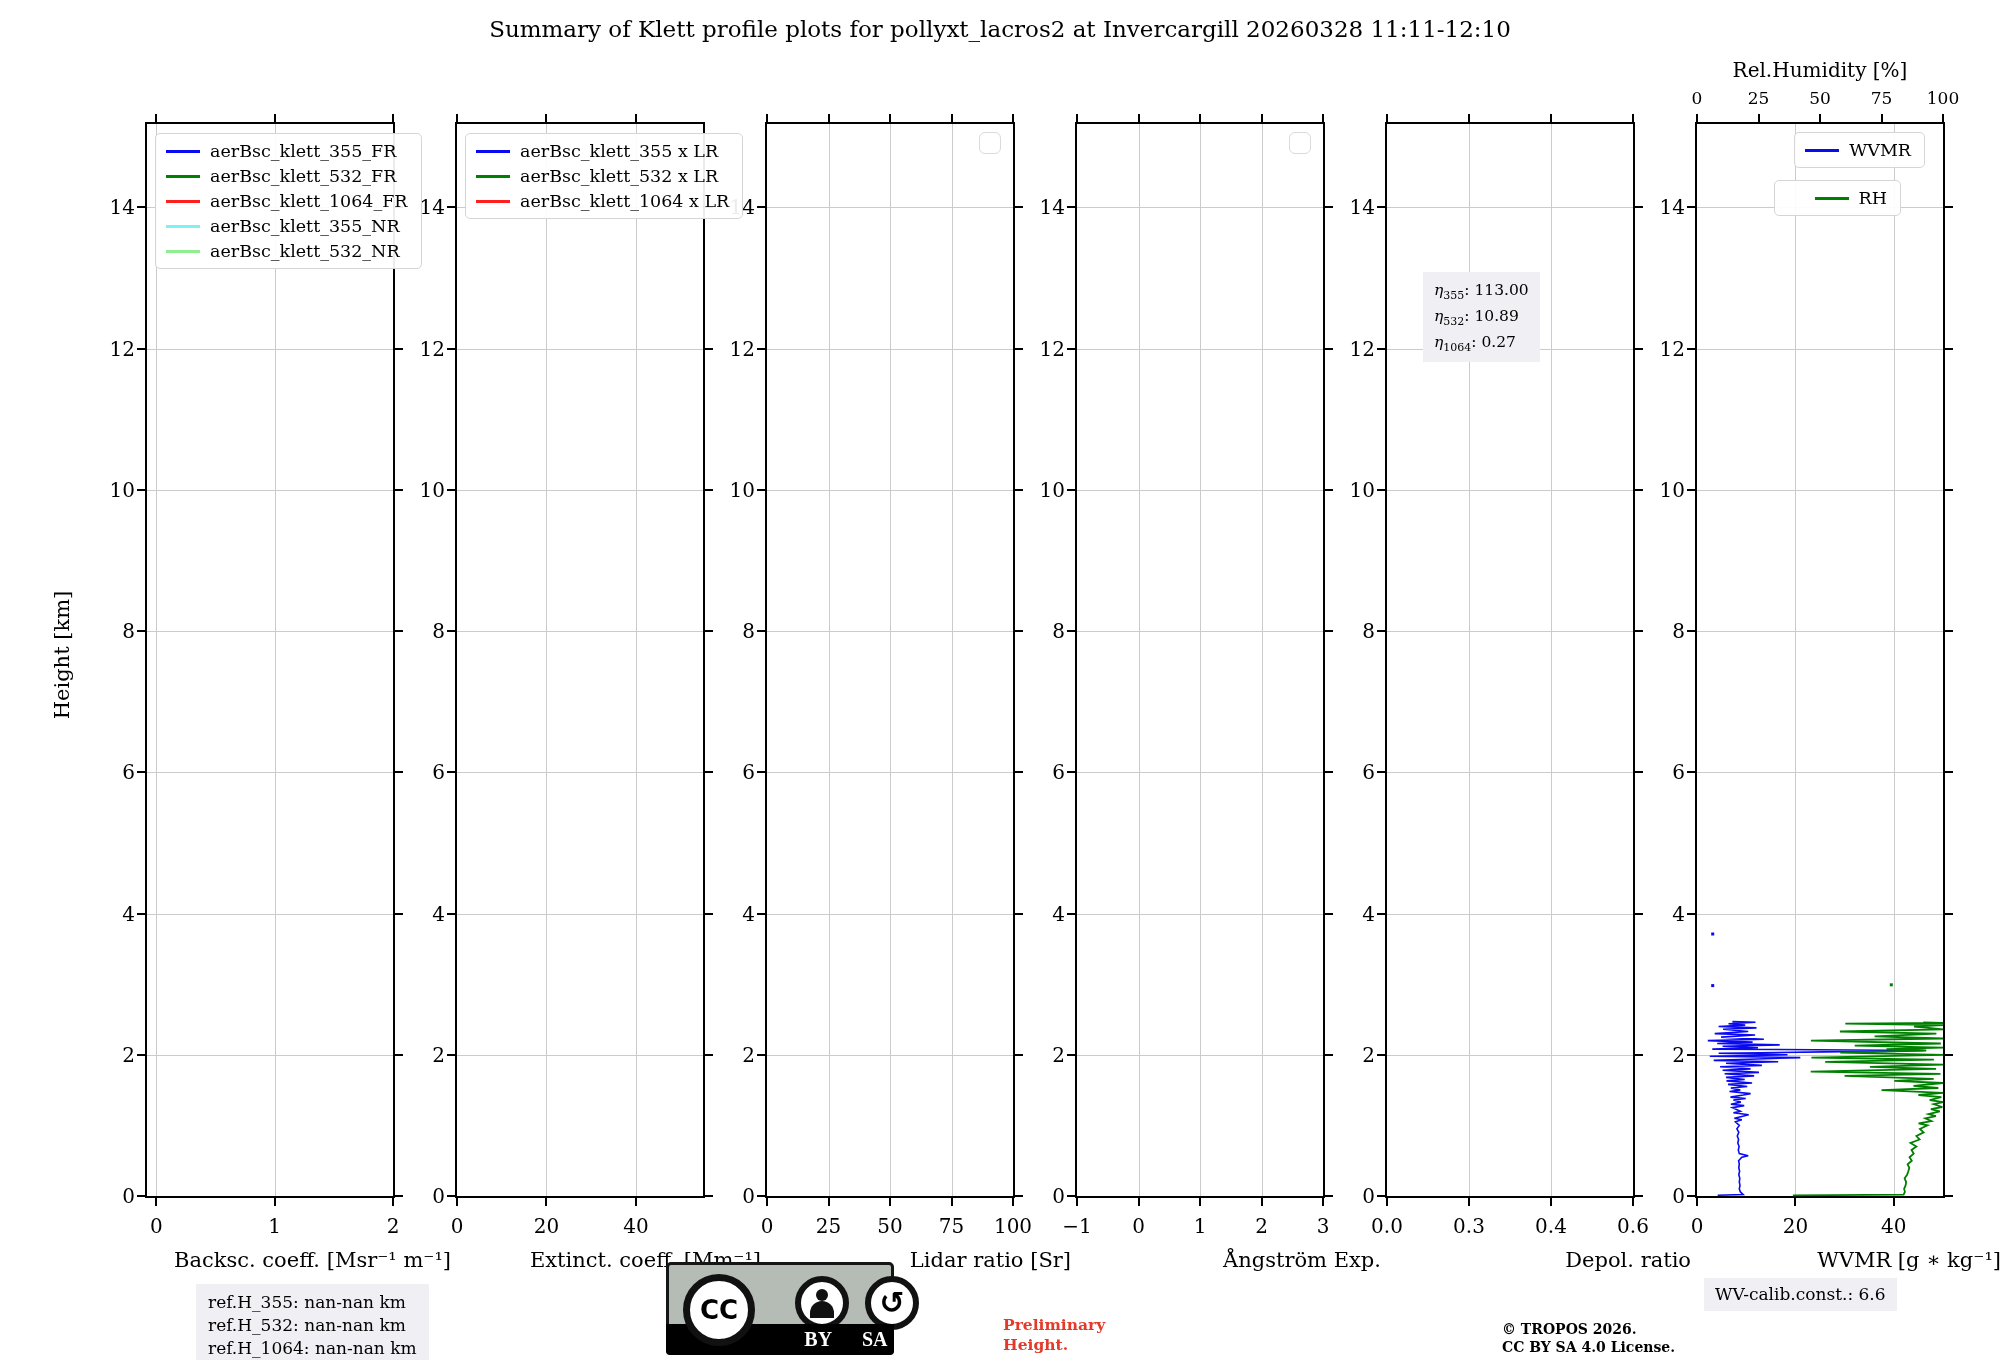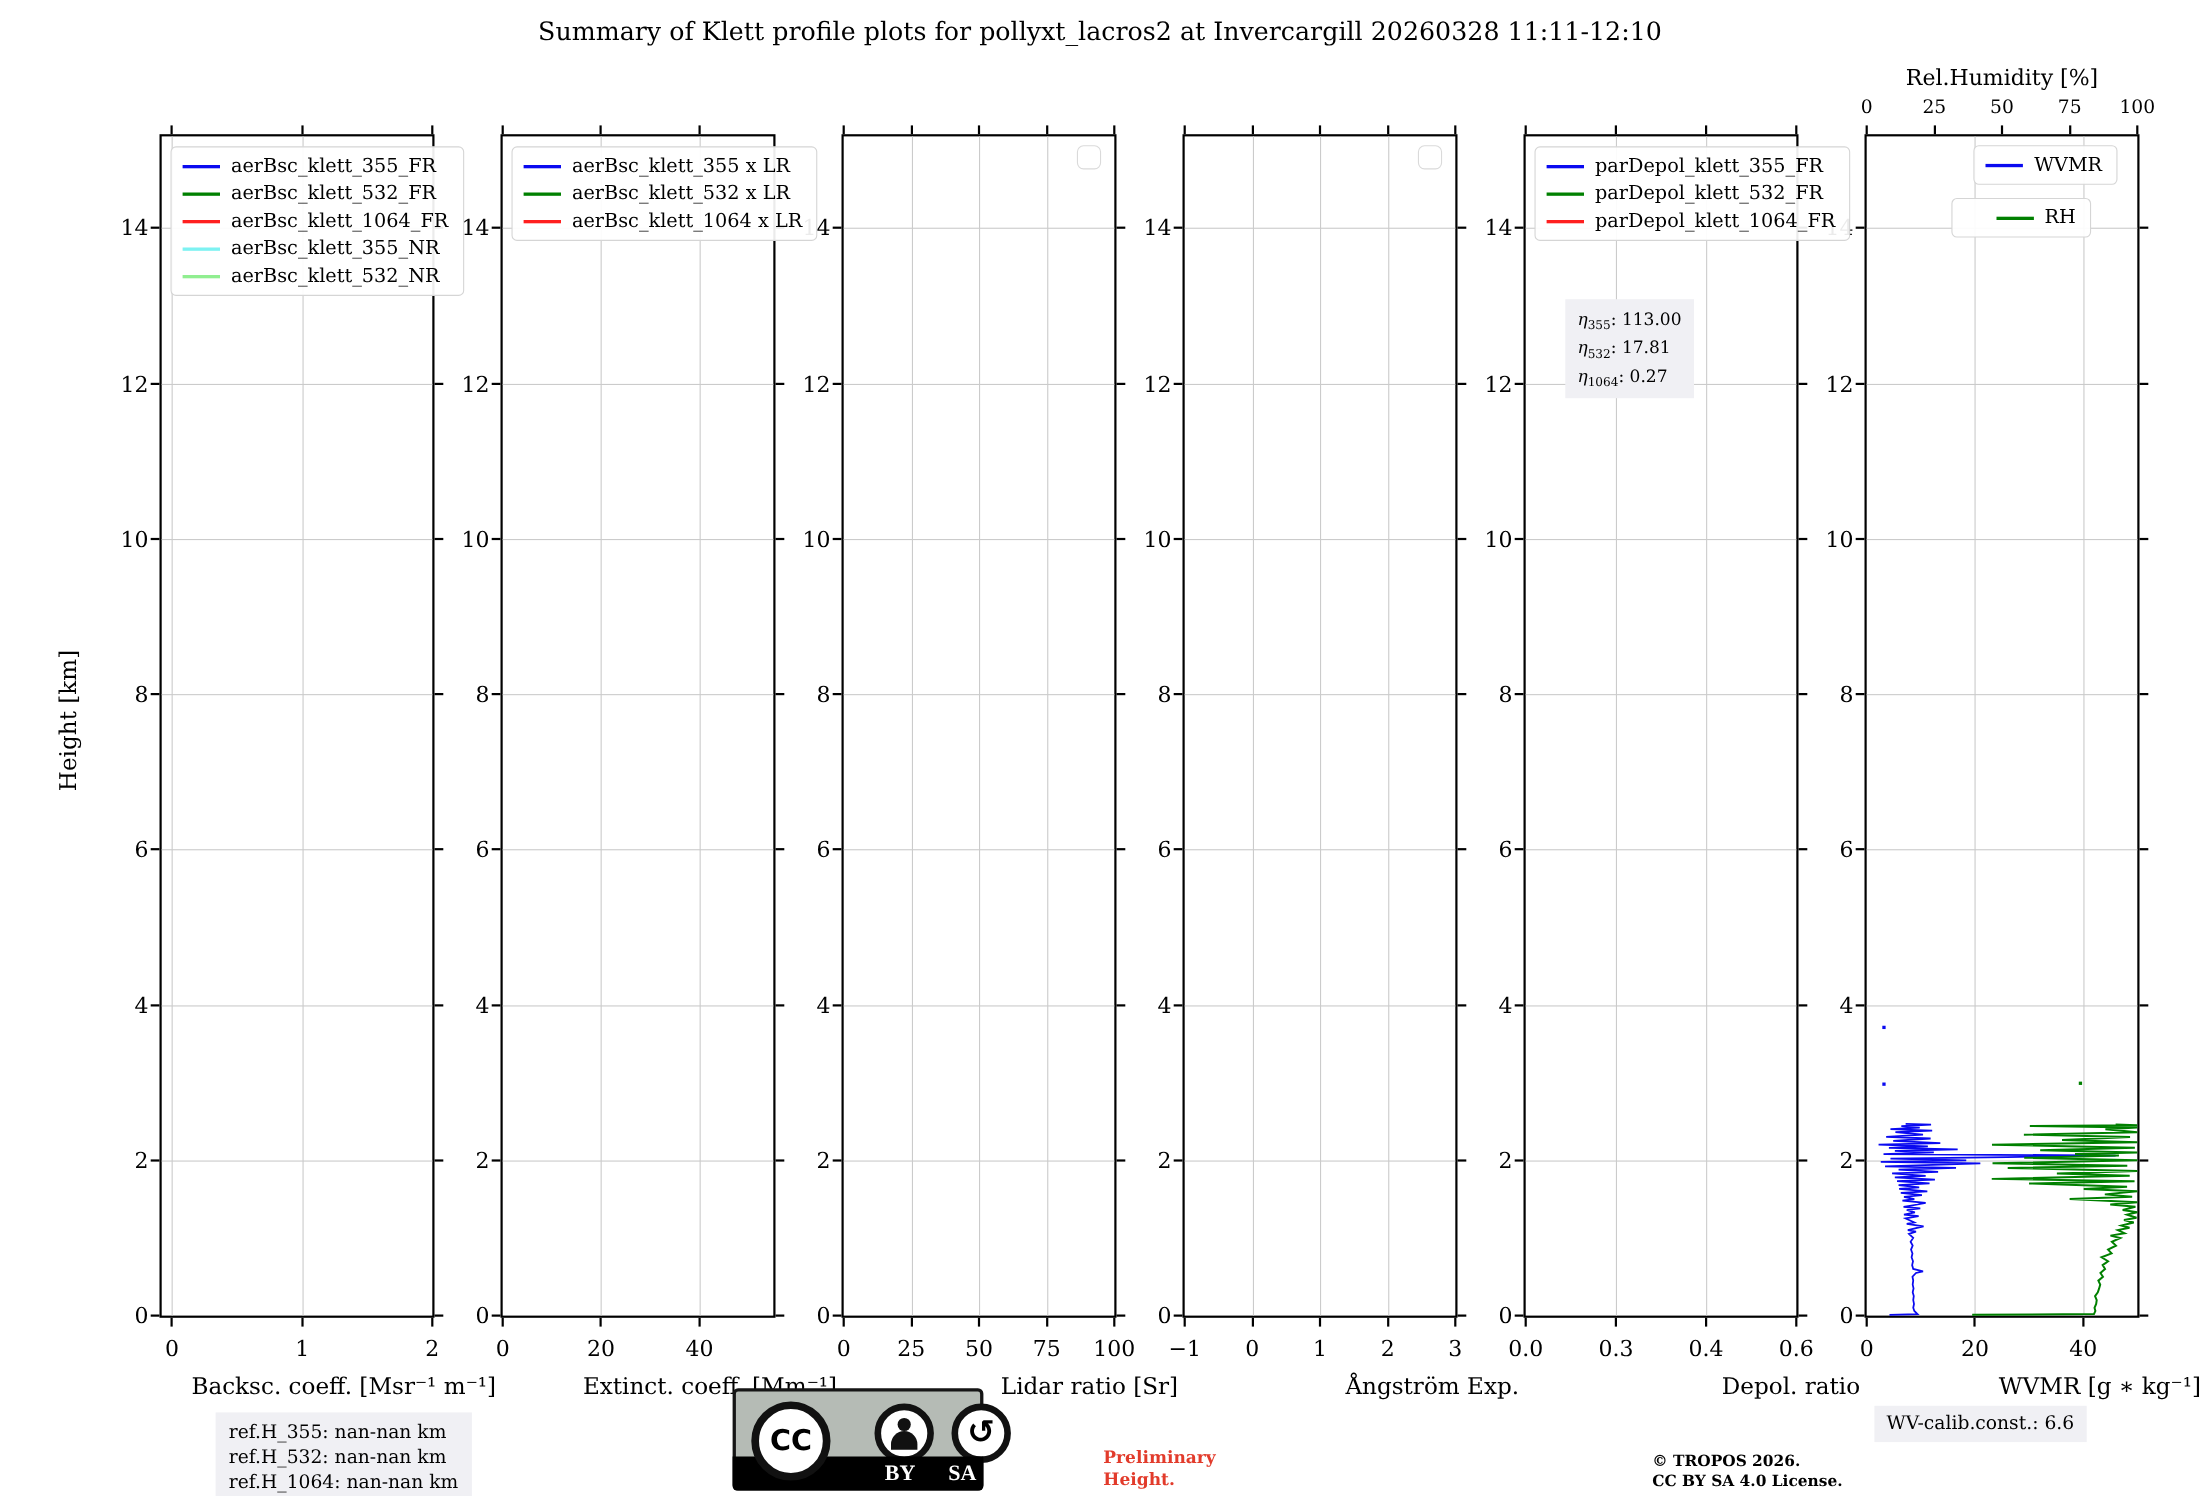--- a/index.html
+++ b/index.html
@@ -331,37 +331,23 @@
     <div class="tick tick-bottom" style="left: 82px;"></div>
     <div class="tick tick-top" style="left: 82px;"></div>
     <div class="xtl" style="left: 82px;">0.3</div>
     <div class="gridline-v" style="left: 164px;"></div>
     <div class="tick tick-bottom" style="left: 164px;"></div>
     <div class="tick tick-top" style="left: 164px;"></div>
     <div class="xtl" style="left: 164px;">0.4</div>
     <div class="tick tick-bottom" style="left: 246px;"></div>
     <div class="tick tick-top" style="left: 246px;"></div>
     <div class="xtl" style="left: 246px;">0.6</div>
-    <div class="legend" style="left: 8px; top: 9px;">
-      <div class="lg-row">
-        <div class="lg-line" style="border-top-color: rgb(10, 10, 240);"></div>
-        <div class="lg-label">parDepol_klett_355_FR</div>
-      </div>
-      <div class="lg-row">
-        <div class="lg-line" style="border-top-color: rgb(0, 128, 0);"></div>
-        <div class="lg-label">parDepol_klett_532_FR</div>
-      </div>
-      <div class="lg-row">
-        <div class="lg-line" style="border-top-color: rgb(255, 31, 31);"></div>
-        <div class="lg-label">parDepol_klett_1064_FR</div>
-      </div>
-    </div>
     <div class="annot" style="left: 36px; top: 148px;">
       <div class="annot-line"><span style="font-style: italic;">η</span><sub>355</sub><span>: 113.00</span></div>
-      <div class="annot-line"><span style="font-style: italic;">η</span><sub>532</sub><span>: 17.81</span></div>
+      <div class="annot-line"><span style="font-style: italic;">η</span><sub>532</sub><span>: 10.89</span></div>
       <div class="annot-line"><span style="font-style: italic;">η</span><sub>1064</sub><span>: 0.27</span></div>
     </div>
   </section>
 <section class="panel" style="left:1695px">
   <div class="xlabel">WVMR [g ∗ kg⁻¹]</div>
 <div class="tick tick-left" style="top: 1072px;"></div>
     <div class="tick tick-right" style="top: 1072px;"></div>
     <div class="ytl" style="top: 1072px;">0</div>
     <div class="gridline-h" style="top: 930.762px;"></div>
     <div class="tick tick-left" style="top: 930.762px;"></div>

